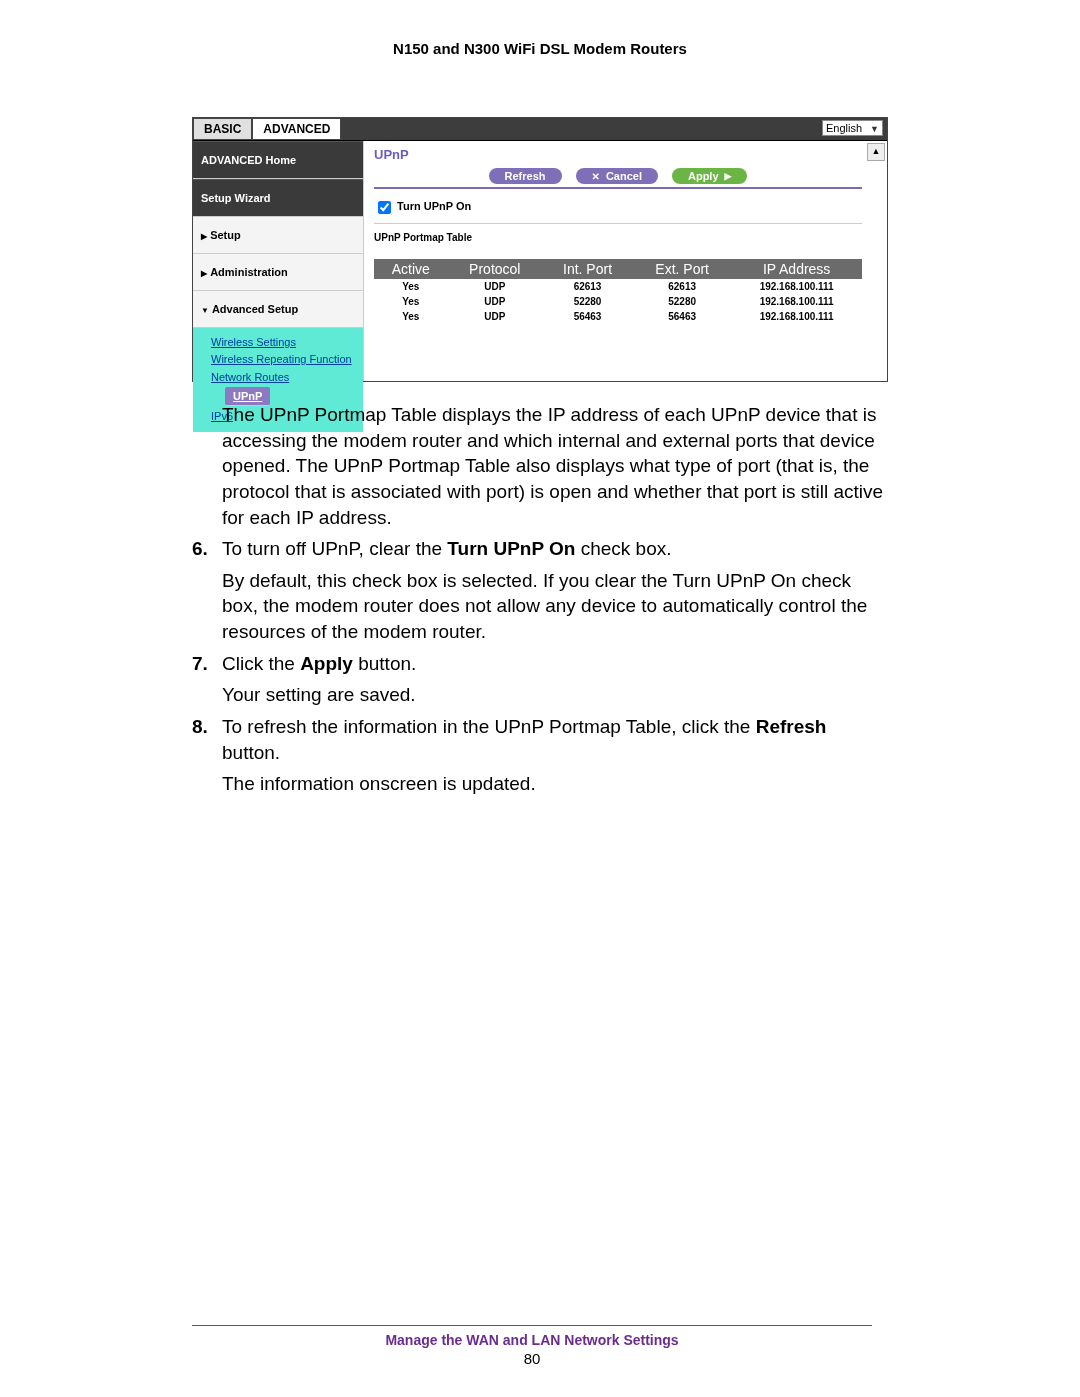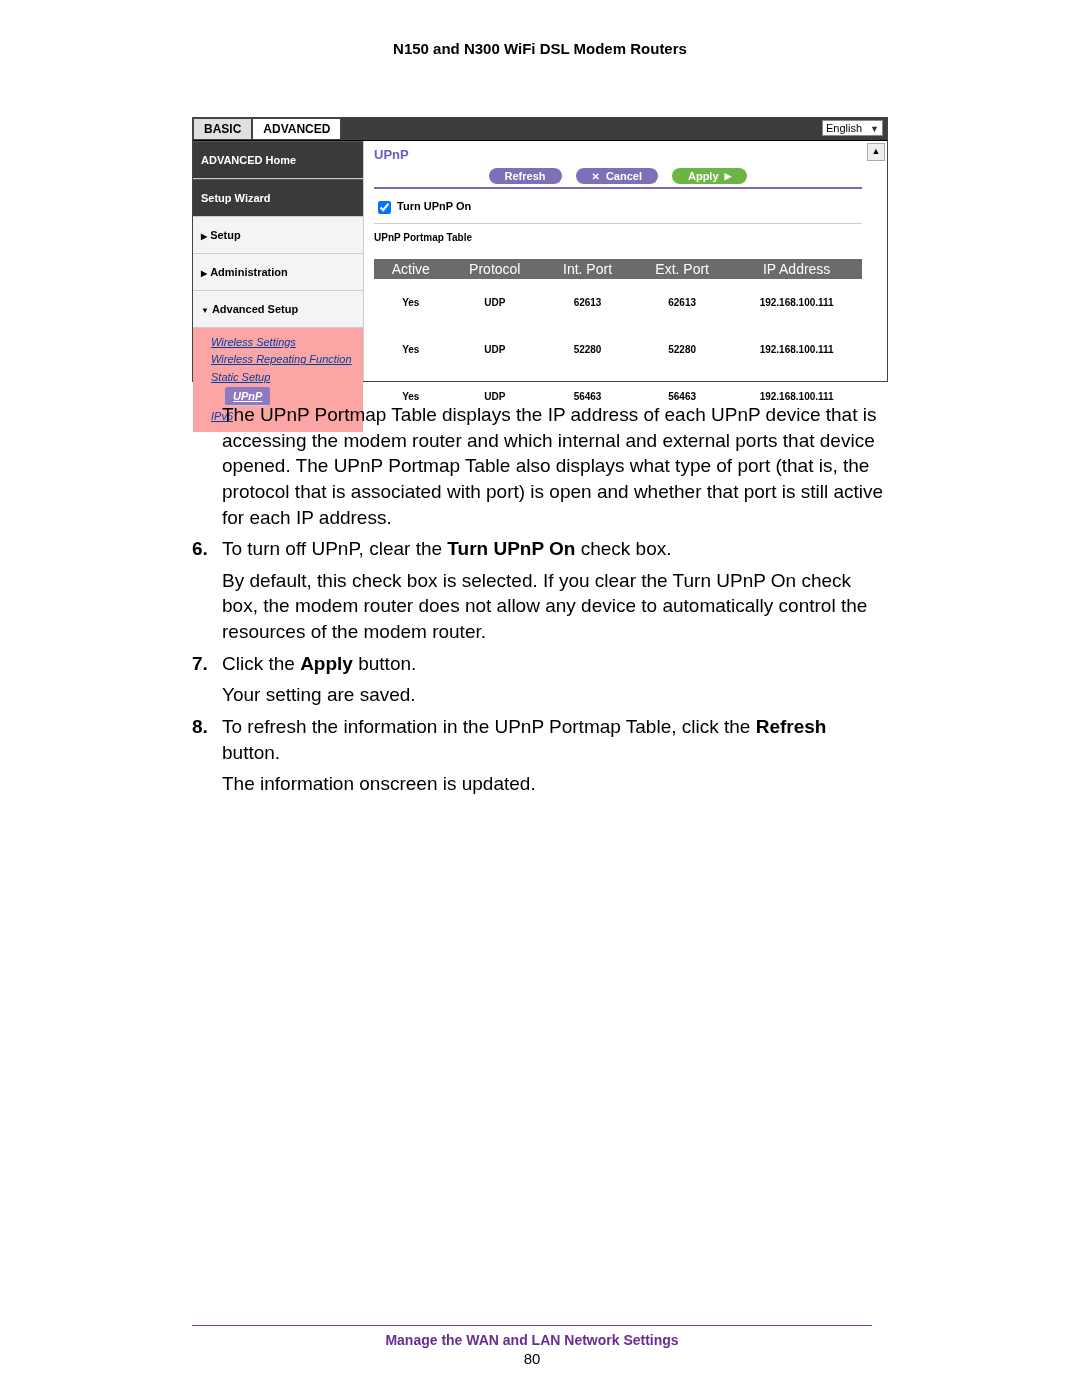--- a/index.html
+++ b/index.html
@@ -93,23 +93,22 @@
   .side-item.light {
     background: #f4f4f4;
     color: #000;
   }
   .side-item .tri {
     display: inline-block;
     margin-right: 3px;
     font-size: 8px;
   }
   .sub-list {
-    background: #fca5a5;
+    background: #5eead4;
     padding: 4px 0 6px 18px;
-    font-style: italic;
   }
   .sub-link {
     display: block;
     font-size: 11px;
     color: #0040a0;
     text-decoration: underline;
     margin: 3px 0;
     line-height: 1.3;
   }
   .side-item.selected {
@@ -197,21 +196,21 @@
     background: #6b6b6b;
     color: #fff;
     font-weight: normal;
     padding: 2px 4px;
     font-size: 14px;
     margin-left: 43px;
   }
   table.portmap td {
     text-align: center;
     font-weight: bold;
-    padding: 18px 4px;
+    padding: 2px 4px;
     font-size: 10px;
   }
 
   
   .body-text {
     font-size: 19px;
     line-height: 1.35;
     color: #000;
   }
   .body-text p { margin: 0 0 6px 0; }
@@ -272,21 +271,21 @@
     <div class="ui-body">
       <div class="sidebar">
         <div class="side-item dark">ADVANCED Home</div>
         <div class="side-item dark">Setup Wizard</div>
         <div class="side-item light"><span class="tri">▶</span><span>Setup</span></div>
         <div class="side-item light"><span class="tri">▶</span><span>Administration</span></div>
         <div class="side-item light"><span class="tri">▼</span><span>Advanced Setup</span></div>
         <div class="sub-list">
           <a class="sub-link">Wireless Settings</a>
           <a class="sub-link">Wireless Repeating Function</a>
-          <a class="sub-link">Static Setup</a>
+          <a class="sub-link">Network Routes</a>
           <div class="side-item selected">UPnP</div>
           <a class="sub-link">IPv6</a>
         </div>
       </div>
 
       <div class="content">
         <div class="scroll-up">▲</div>
         <div class="panel-title">UPnP</div>
 
         <div class="button-row">

